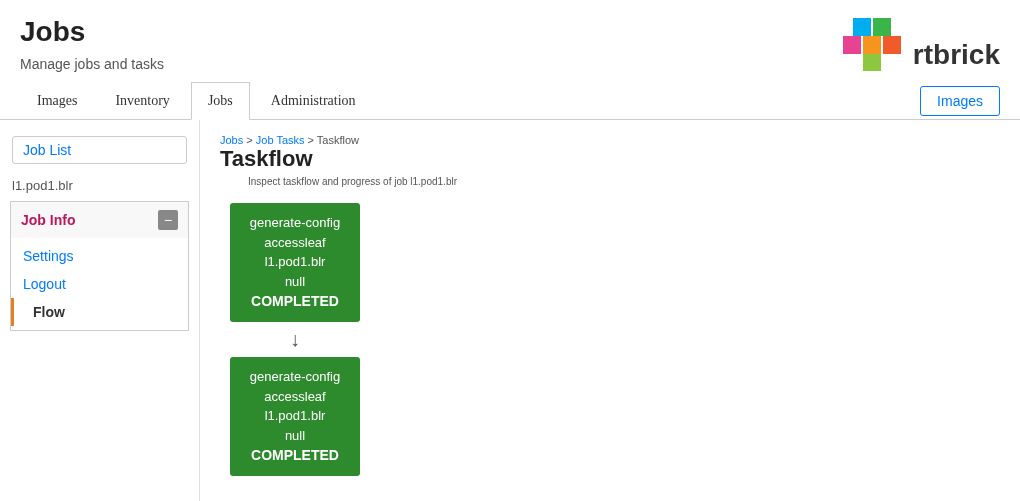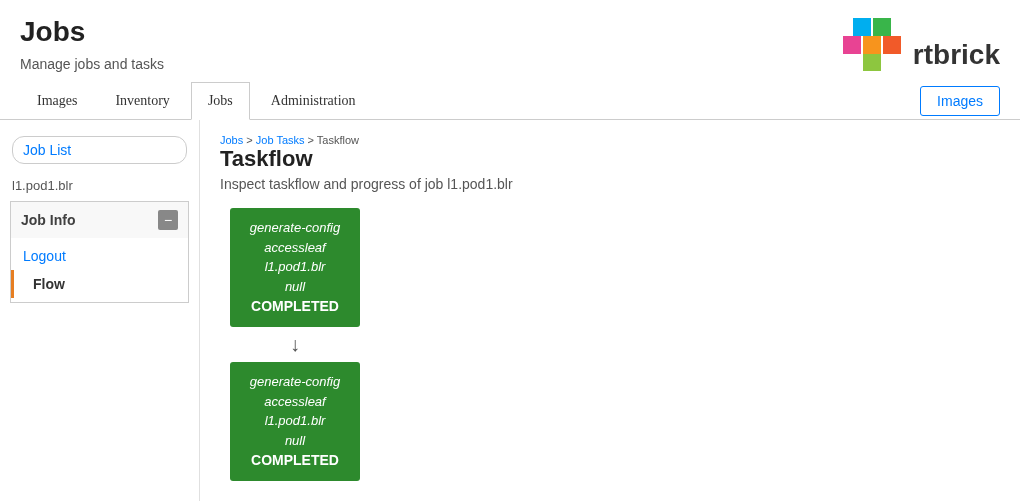--- a/index.html
+++ b/index.html
@@ -21,41 +21,41 @@
     .nav-tab { padding: 10px 16px; cursor: pointer; font-size: 14px; color: #333; border: 1px solid transparent; border-bottom: none; text-decoration: none; }
     .nav-tab.active { border: 1px solid #ccc; border-bottom: 1px solid #fff; margin-bottom: -1px; background: #fff; }
     .logout-btn { padding: 6px 16px; border: 1px solid #007bff; color: #007bff; background: #fff; cursor: pointer; border-radius: 3px; font-size: 14px; }
 
     
     .layout { display: flex; min-height: 400px; }
 
     
     .sidebar { width: 200px; min-width: 200px; border-right: 1px solid #e0e0e0; padding: 10px 0; }
     .sidebar-job-list { padding: 6px 12px; }
-    .sidebar-job-list a { color: #007bff; text-decoration: none; font-size: 14px; border: 1px solid #ccc; display: block; padding: 5px 10px; border-radius: 12px; }
+    .sidebar-job-list a { color: #007bff; text-decoration: none; font-size: 14px; border: 1px solid #ccc; display: block; padding: 5px 10px; border-radius: 3px; }
     .sidebar-device { padding: 8px 12px; font-size: 13px; color: #555; }
     .sidebar-section { border: 1px solid #ccc; margin: 0 10px; }
     .sidebar-section-header { display: flex; align-items: center; justify-content: space-between; padding: 8px 10px; background: #f8f8f8; cursor: pointer; }
-    .sidebar-section-header span { font-size: 14px; font-weight: bold; color: #404040; }
+    .sidebar-section-header span { font-size: 14px; font-weight: bold; color: #be185d; }
     .sidebar-collapse-btn { background: #888; color: #fff; border: none; width: 20px; height: 20px; cursor: pointer; font-size: 14px; display: flex; align-items: center; justify-content: center; border-radius: 2px; }
     .sidebar-links { padding: 4px 0; }
     .sidebar-link { display: block; padding: 6px 12px; color: #007bff; text-decoration: none; font-size: 14px; }
     .sidebar-link.active-flow { border-left: 3px solid #e67e22; padding-left: 19px; font-weight: bold; color: #333; }
 
     
     .main { flex: 1; padding: 14px 20px; }
     .breadcrumb { font-size: 11px; color: #555; }
     .breadcrumb a { color: #007bff; text-decoration: none; }
     .page-title { font-size: 22px; font-weight: bold; color: #222; margin-bottom: 4px; }
-    .page-subtitle { font-size: 14px; color: #555; margin-bottom: 16px; }
+    .page-subtitle { font-size: 10px; color: #555; margin-bottom: 16px; margin-left: 28px; }
 
     
     .flow-container { display: flex; flex-direction: column; align-items: flex-start; padding-left: 10px; }
     .flow-node { background: #2d8a2d; color: #fff; padding: 10px 16px; text-align: center; min-width: 130px; border-radius: 3px; font-size: 13px; line-height: 1.5; }
-    .flow-node .node-name { font-weight: normal; font-style: italic; }
+    .flow-node .node-name { font-weight: normal; }
     .flow-node .node-completed { font-weight: bold; font-size: 14px; }
     .flow-arrow { display: flex; justify-content: center; width: 130px; padding: 6px 0; color: #555; font-size: 20px; }
   </style>
 </head>
 <body>
 
 <div class="header">
   <div class="header-title">
     <h1>Jobs</h1>
     <p>Manage jobs and tasks</p>
@@ -91,20 +91,21 @@
     <div class="sidebar-job-list">
       <a href="#">Job List</a>
     </div>
     <div class="sidebar-device">l1.pod1.blr</div>
     <div class="sidebar-section">
       <div class="sidebar-section-header">
         <span>Job Info</span>
         <button class="sidebar-collapse-btn">−</button>
       </div>
       <div class="sidebar-links">
+        <a href="#" class="sidebar-link">Settings</a>
         <a href="#" class="sidebar-link">Logout</a>
         <a href="#" class="sidebar-link active-flow">Flow</a>
       </div>
     </div>
   </div>
 
   <div class="main">
     <div class="breadcrumb">
       <a href="#">Jobs</a>
       <span> &gt; </span>

